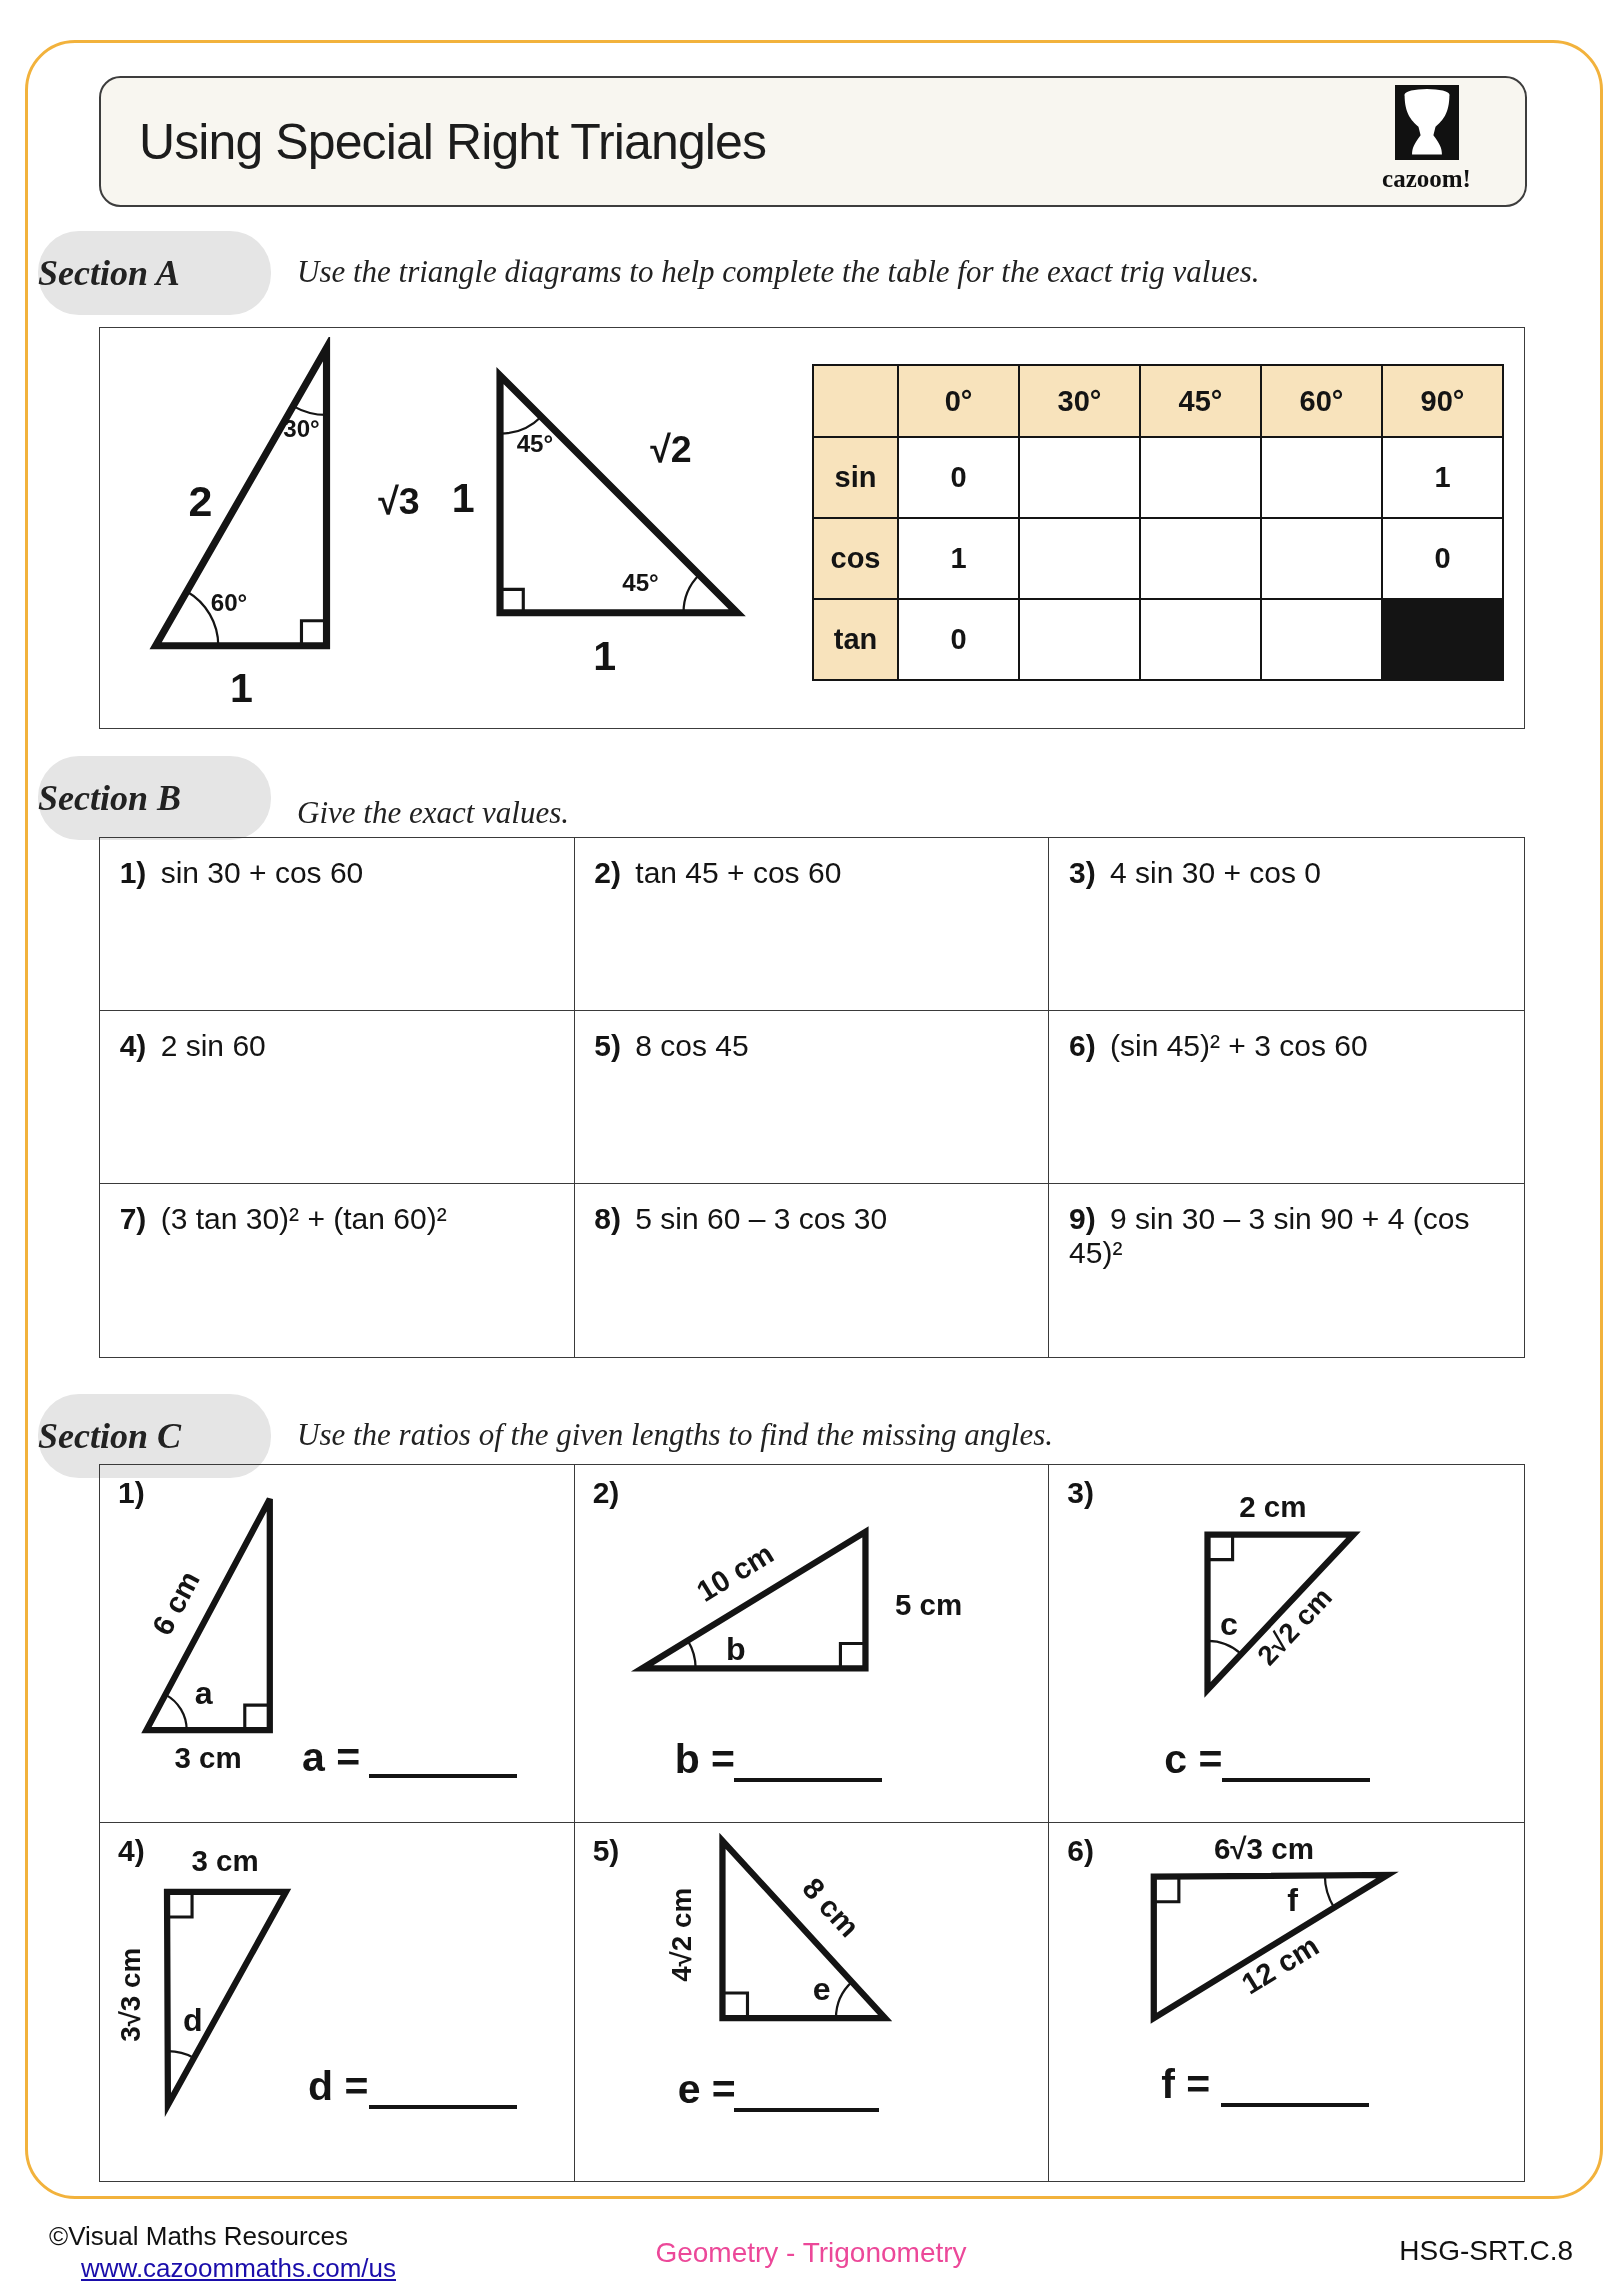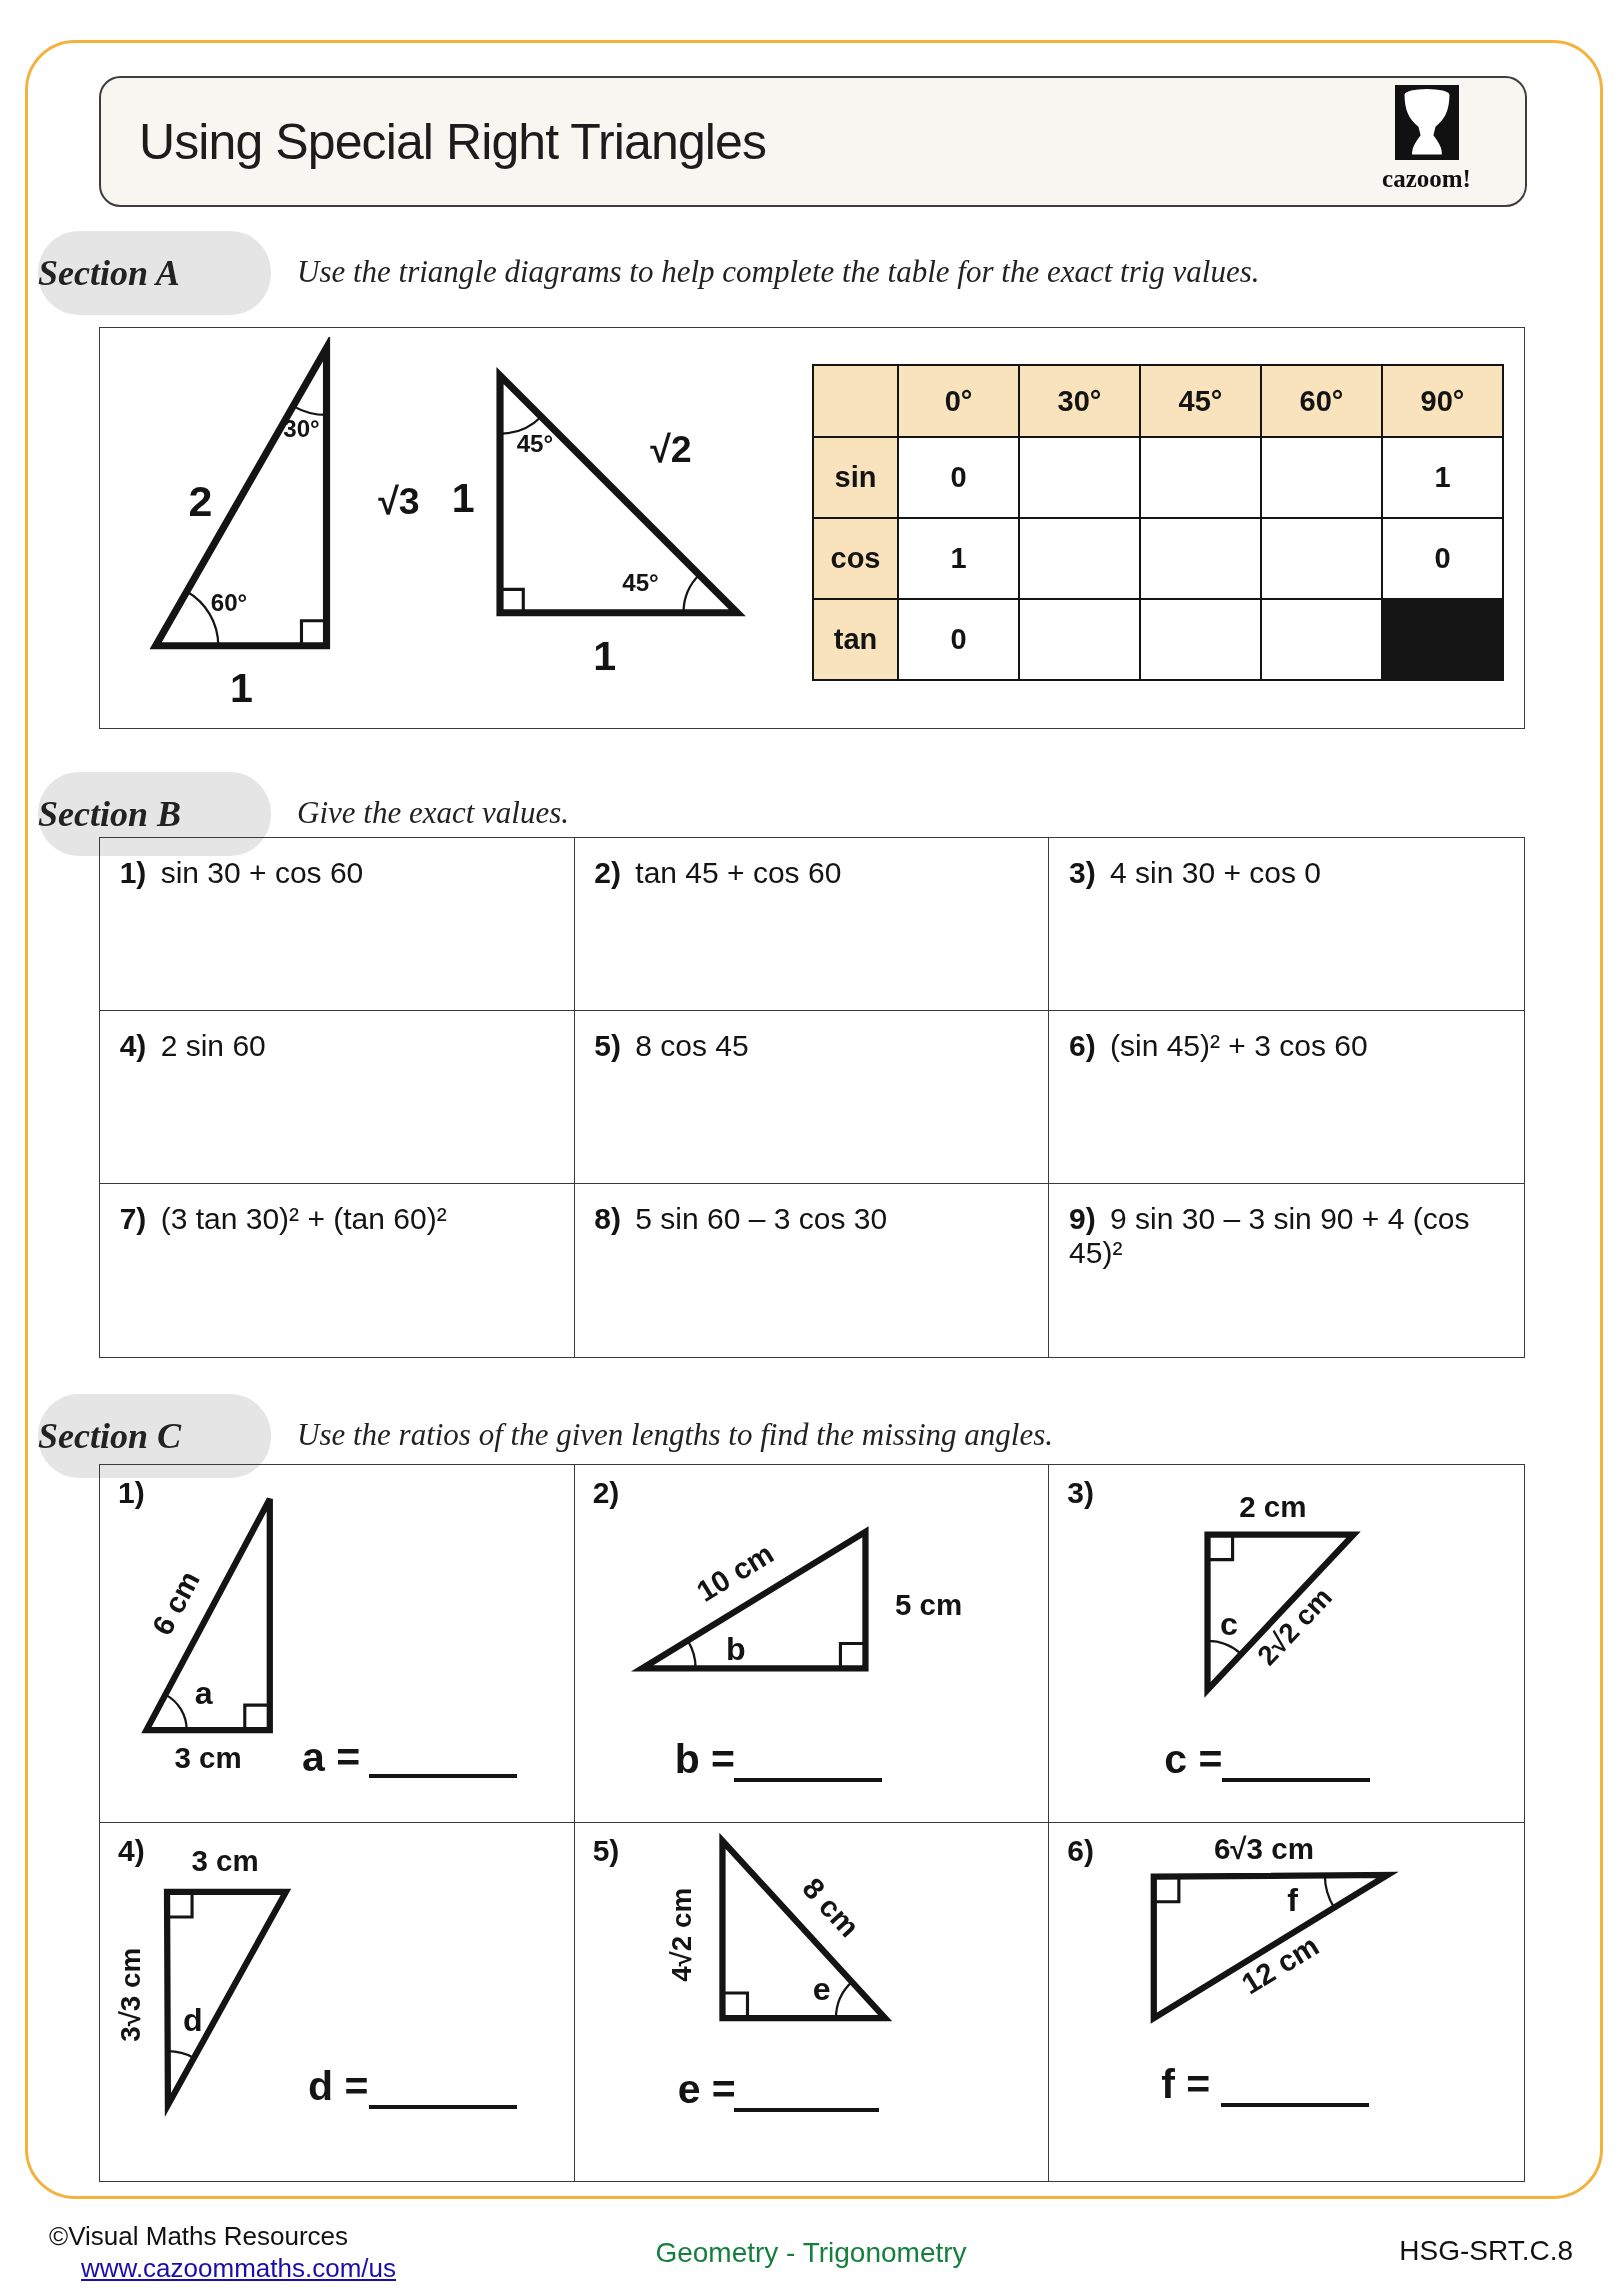--- a/index.html
+++ b/index.html
@@ -93,21 +93,21 @@
   
   text{font-family:"Liberation Sans",sans-serif;font-weight:bold;fill:#141414;}
   .tri{fill:none;stroke:#141414;stroke-width:8;stroke-linejoin:miter;}
   .tri7{fill:none;stroke:#141414;stroke-width:7;stroke-linejoin:miter;}
   .ra{fill:none;stroke:#141414;stroke-width:3.5;}
   .arc{fill:none;stroke:#141414;stroke-width:2.5;}
 
   
   .foot-copy{left:49px;top:2221px;font-size:26px;color:#111;}
   .foot-url{left:49px;top:2253px;font-size:26px;color:#1A0DAB;text-decoration:underline;margin-left:32px;}
-  .foot-center{left:0;top:2237px;width:1622px;text-align:center;font-size:28px;color:#15803d;}
+  .foot-center{left:0;top:2237px;width:1622px;text-align:center;font-size:28px;color:#ec4899;}
   .foot-code{right:49px;top:2235px;font-size:28px;color:#111;}
 </style>
 </head>
 <body>
 
 <div class="abs page-border"></div>
 
 <div class="abs header-box">
   <div class="page-title">Using Special Right Triangles</div>
   <div class="logo">
@@ -191,21 +191,21 @@
       <td>0</td>
       <td></td>
       <td></td>
       <td></td>
       <td class="cell-black"></td>
     </tr>
   </tbody>
     </table>
 </div>
 
-<div class="abs blob" style="left:38px;top:772px;">
+<div class="abs blob" style="left:38px;top:756px;">
   <span class="section-label">Section B</span>
 </div>
 <div class="abs instr" style="left:297px;top:795px;">Give the exact values.</div>
 
 <div class="abs gridB">
   <div class="bcell"><span class="pnum">1)</span><span class="pexpr">sin 30 + cos 60</span></div>
   <div class="bcell"><span class="pnum">2)</span><span class="pexpr">tan 45 + cos 60</span></div>
   <div class="bcell"><span class="pnum">3)</span><span class="pexpr">4 sin 30 + cos 0</span></div>
   <div class="bcell"><span class="pnum">4)</span><span class="pexpr">2 sin 60</span></div>
   <div class="bcell"><span class="pnum">5)</span><span class="pexpr">8 cos 45</span></div>

